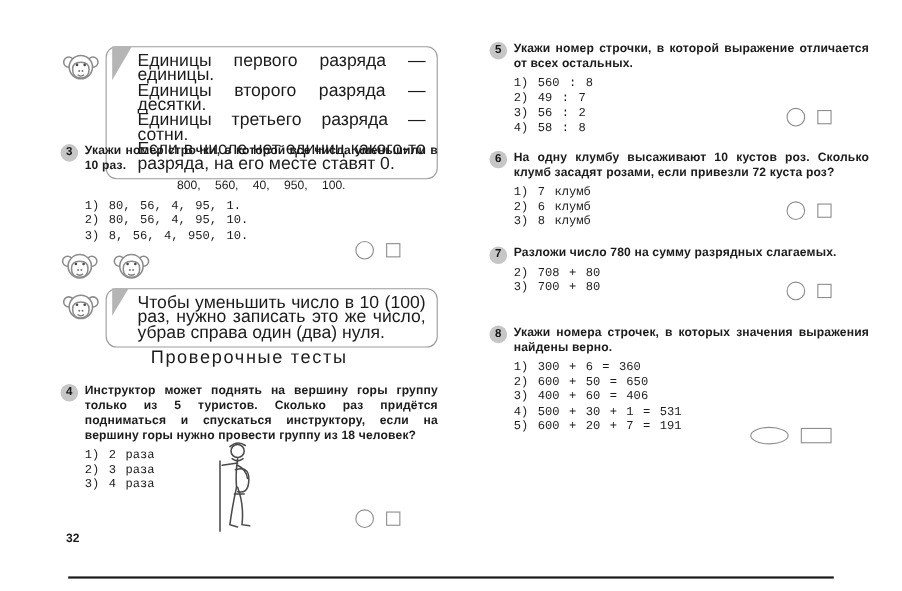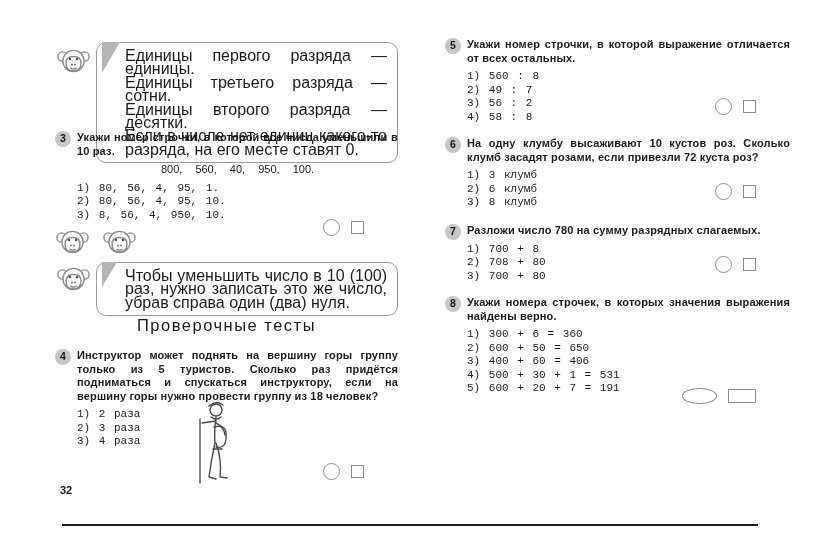--- a/index.html
+++ b/index.html
@@ -79,22 +79,22 @@
 
   <div class="col col-left">
 
     <div class="rule-row" style="top:0">
       <svg class="monkey">
           <use href="#monkey"></use>
         </svg>
       <div class="rulebox">
         <span class="tri"></span>
         <p class="stretch">Единицы первого разряда — единицы.</p>
+        <p class="stretch">Единицы второго разряда — десятки.</p>
         <p class="stretch">Единицы третьего разряда — сотни.</p>
-        <p class="stretch">Единицы второго разряда — десятки.</p>
         <p>Если в числе нет единиц какого-то разряда, на его месте ставят 0.</p>
       </div>
     </div>
 
     <section class="task" style="top:89px">
       <div class="badge">3</div>
       <p class="stmt">Укажи номер строчки, в которой все числа уменьшили в 10 раз.</p>
       <p class="seq">800, 560, 40, 950, 100.</p>
       <div class="options">
         <div>1) 80, 56, 4, 95, 1.</div>
@@ -172,35 +172,34 @@
       <div class="answers" style="top:60px">
         <span class="ans-circle"></span>
         <span class="ans-square"></span>
       </div>
     </section>
 
     <section class="task" style="top:99px">
       <div class="badge">6</div>
       <p class="stmt">На одну клумбу высаживают 10 кустов роз. Сколько клумб засадят розами, если привезли 72 куста роз?</p>
       <div class="options">
-        <div>1) 3 клумб</div>
+        <div>1) 7 клумб</div>
         <div>2) 6 клумб</div>
         <div>3) 8 клумб</div>
       </div>
       <div class="answers" style="top:46px">
         <span class="ans-circle"></span>
         <span class="ans-square"></span>
       </div>
     </section>
 
     <section class="task" style="top:186px">
       <div class="badge">7</div>
       <p class="stmt">Разложи число 780 на сумму разрядных слагаемых.</p>
       <div class="options">
-        <div>1) 700 + 8</div>
         <div>2) 708 + 80</div>
         <div>3) 700 + 80</div>
       </div>
       <div class="answers" style="top:32px">
         <span class="ans-circle"></span>
         <span class="ans-square"></span>
       </div>
     </section>
 
     <section class="task" style="top:258px">

